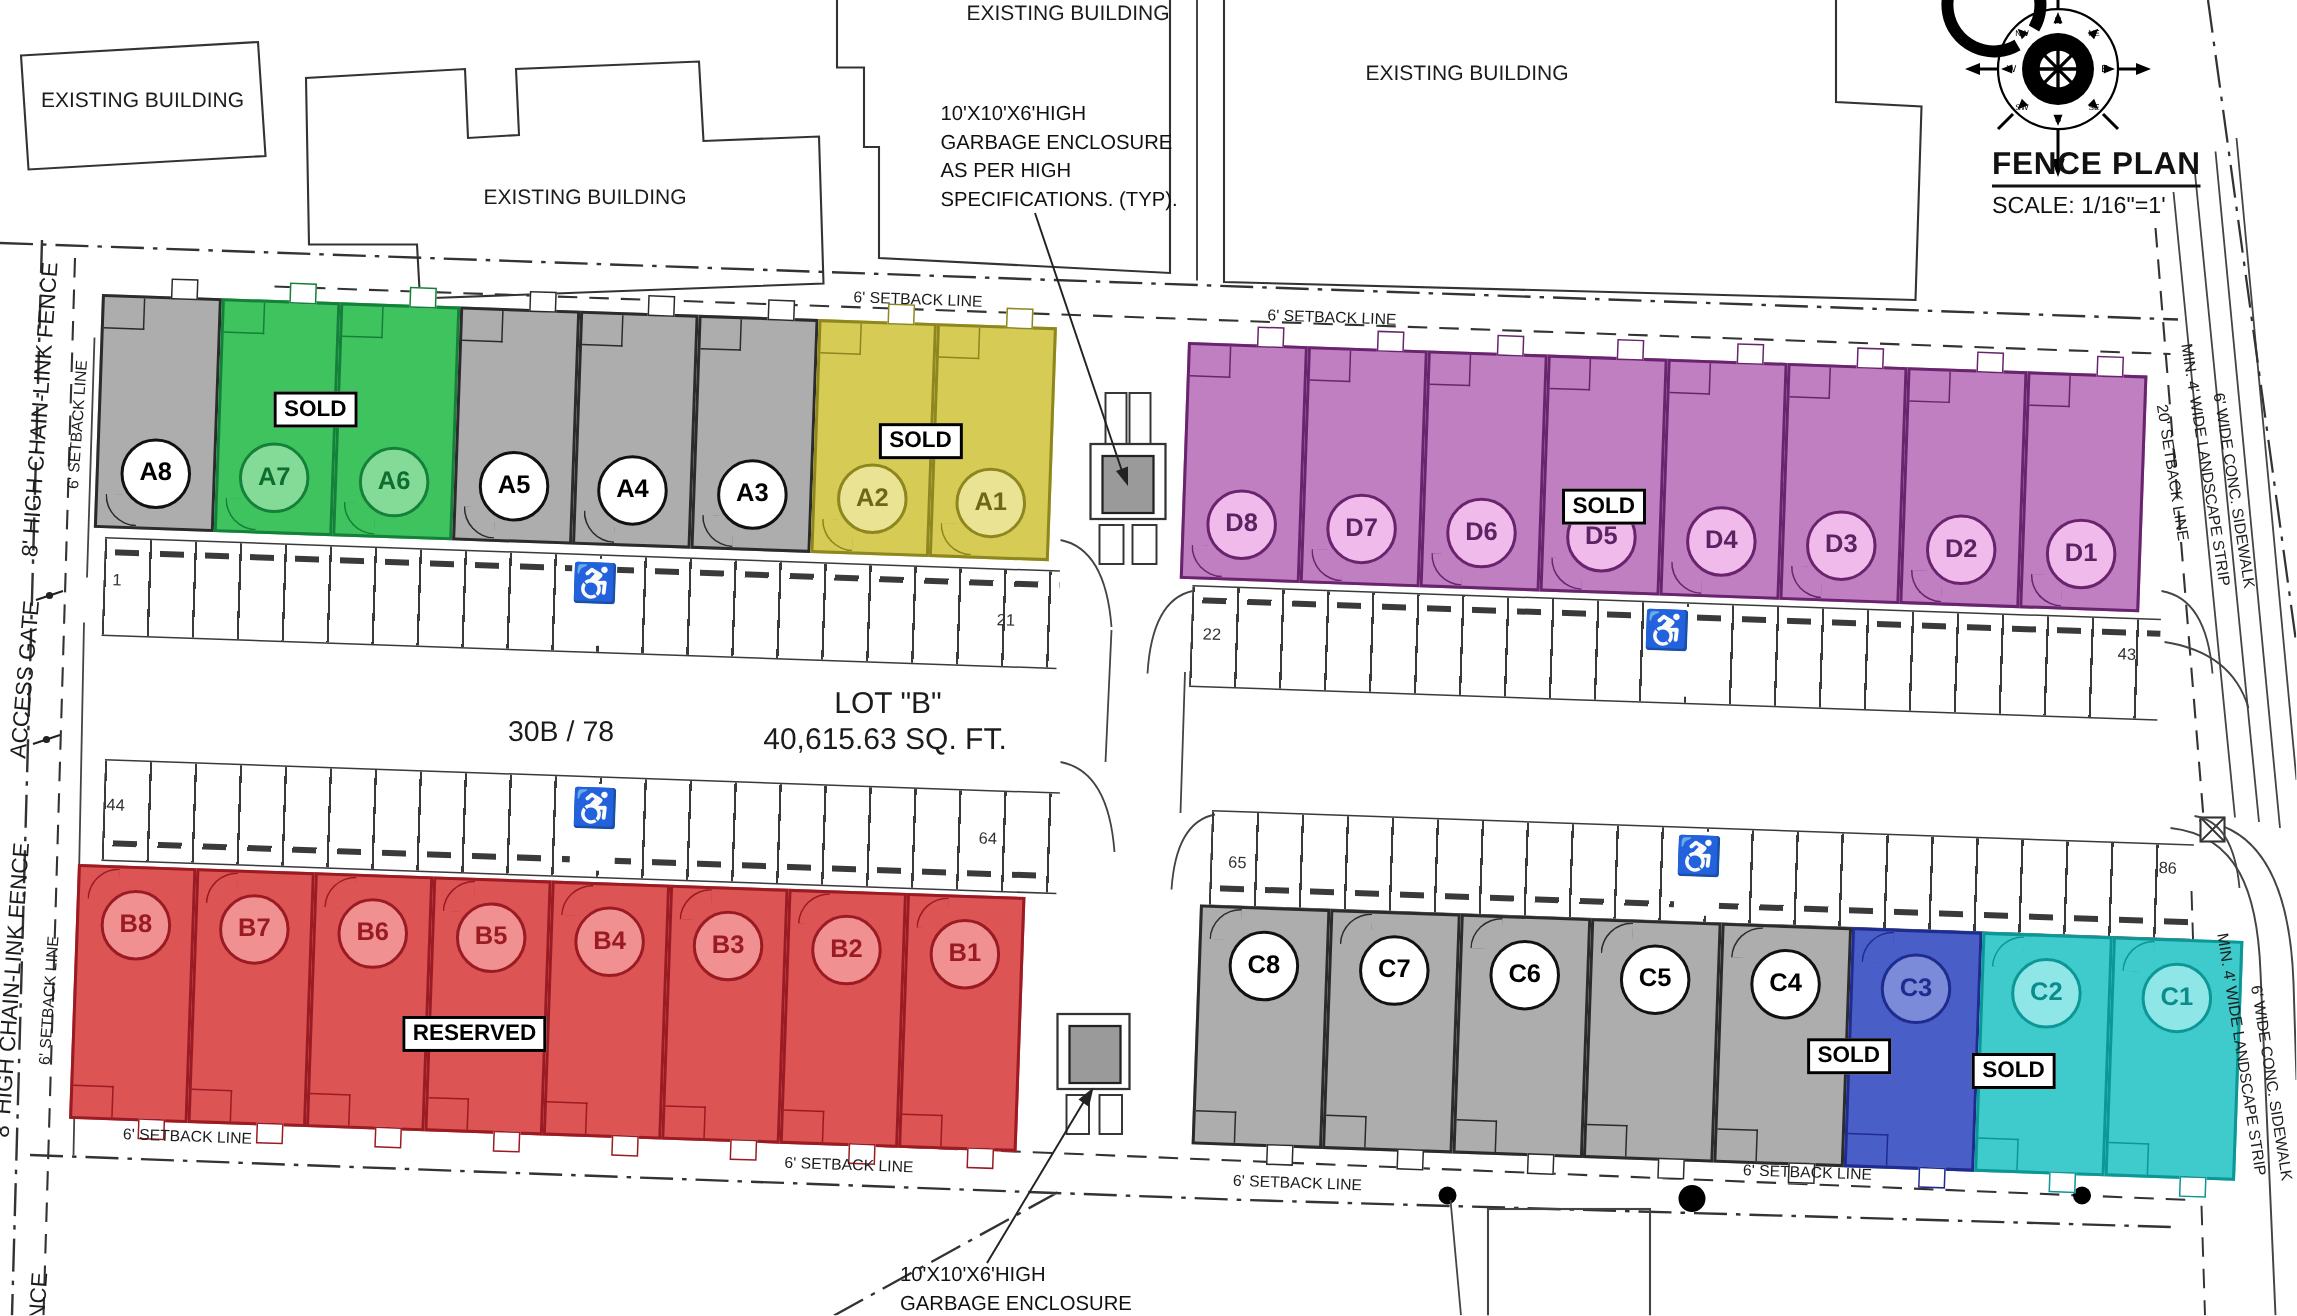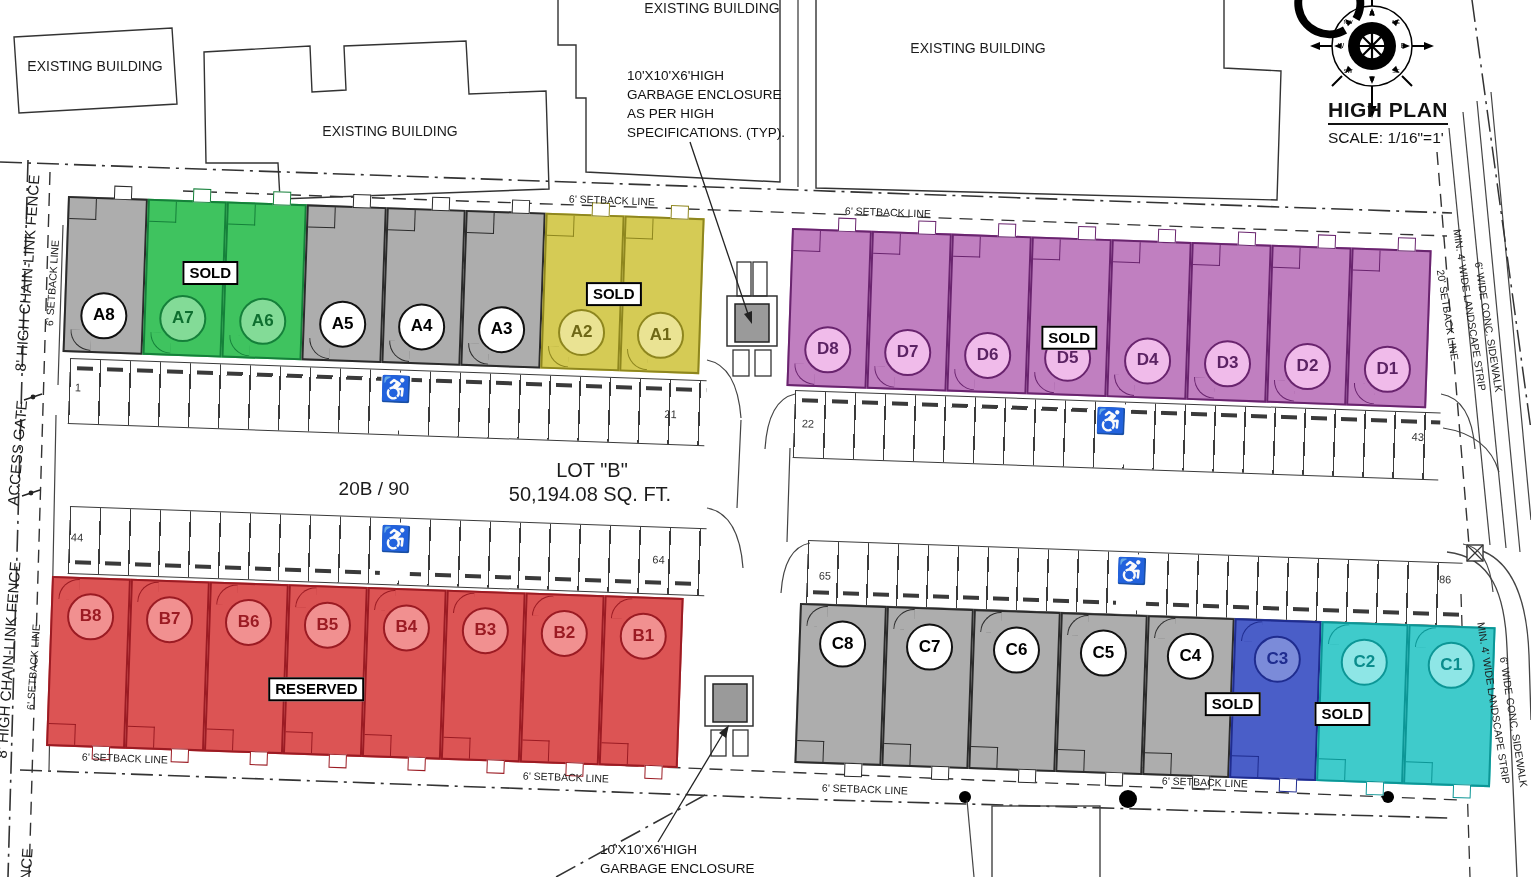--- a/index.html
+++ b/index.html
@@ -411,27 +411,27 @@
     <span>GARBAGE ENCLOSURE</span>
     <span>AS PER HIGH</span>
     <span>SPECIFICATIONS. (TYP).</span>
   </div>
   <div class="note" style="left:600px;top:840px;">
     <span>10'X10'X6'HIGH</span>
     <span>GARBAGE ENCLOSURE</span>
   </div>
 
   <div class="siteplan-title">
-    <div class="t">HIGH PLAN</div>
+    <div class="t">FENCE PLAN</div>
     <div class="s">SCALE: 1/16"=1'</div>
   </div>
 
   <div class="lbl ctr" style="left:592px;top:470px;font-size:20px;">LOT "B"</div>
-  <div class="lbl ctr" style="left:590px;top:494px;font-size:20px;">50,194.08 SQ. FT.</div>
-  <div class="lbl ctr" style="left:374px;top:489px;font-size:19px;">20B / 90</div>
+  <div class="lbl ctr" style="left:590px;top:494px;font-size:20px;">40,615.63 SQ. FT.</div>
+  <div class="lbl ctr" style="left:374px;top:489px;font-size:19px;">30B / 78</div>
 
   <div class="lbl" style="left:27px;top:273px;font-size:15px;transform:translate(-50%,-50%) rotate(-86deg);">8' HIGH CHAIN-LINK FENCE</div>
   <div class="lbl" style="left:52px;top:283px;font-size:10.5px;transform:translate(-50%,-50%) rotate(-86deg);">6' SETBACK LINE</div>
   <div class="lbl" style="left:17px;top:453px;font-size:15px;transform:translate(-50%,-50%) rotate(-85deg);">ACCESS GATE</div>
   <div class="lbl" style="left:8px;top:660px;font-size:15px;transform:translate(-50%,-50%) rotate(-86deg);">8' HIGH CHAIN-LINK FENCE</div>
   <div class="lbl" style="left:33px;top:667px;font-size:10.5px;transform:translate(-50%,-50%) rotate(-86deg);">6' SETBACK LINE</div>
   <div class="lbl" style="left:26px;top:864px;font-size:15px;transform:translate(-50%,-50%) rotate(-86deg);">NCE</div>
 
   <div class="lbl" style="left:612px;top:200px;font-size:10.5px;transform:translate(-50%,-50%) rotate(2deg);">6' SETBACK LINE</div>
   <div class="lbl" style="left:888px;top:212px;font-size:10.5px;transform:translate(-50%,-50%) rotate(2deg);">6' SETBACK LINE</div>

